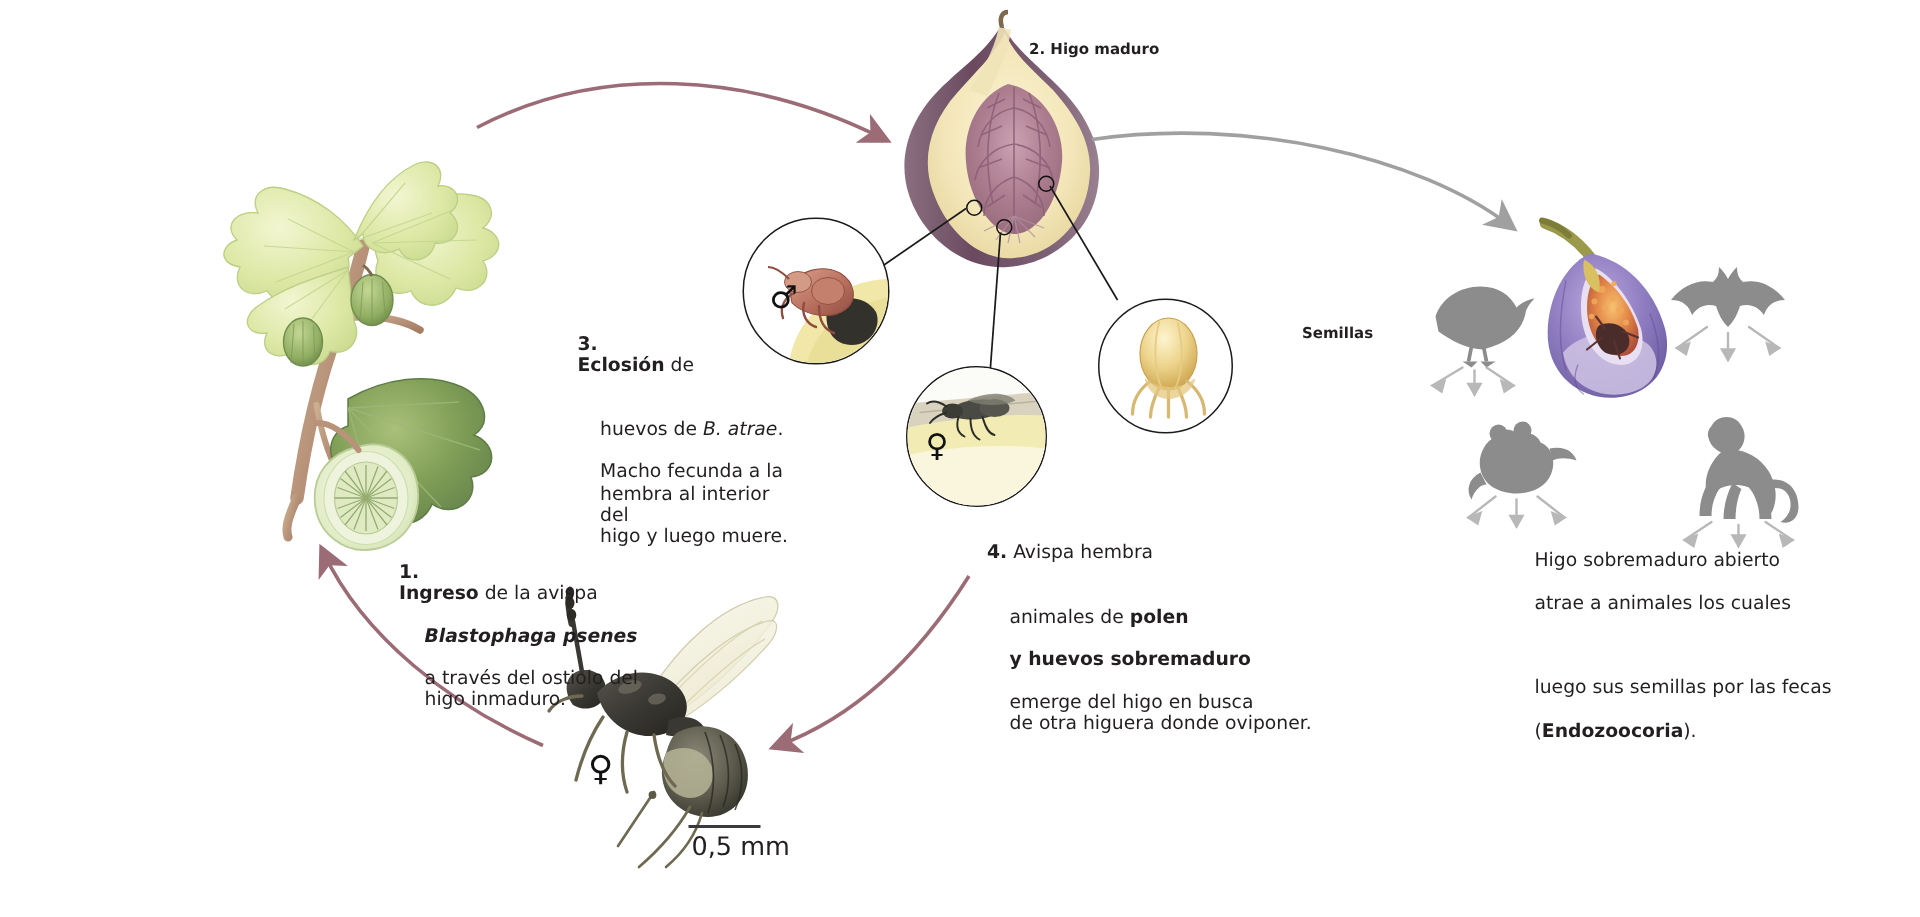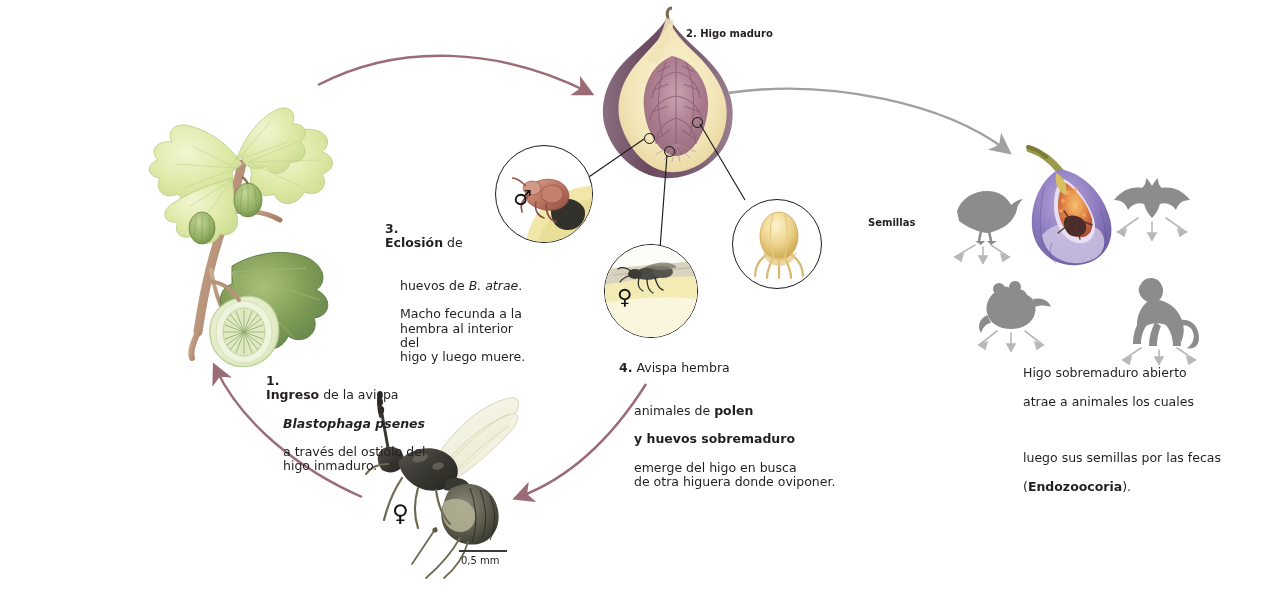--- a/index.html
+++ b/index.html
@@ -47,21 +47,21 @@
     line-height: 1;
   }
   .scalebar-line {
     position: absolute;
     height: 1.6px;
     background: #3a3a3a;
     width: 48px;
   }
   .scalebar-txt {
     position: absolute;
-    font-size: 10px;
+    font-size: 17px;
     color: #231f20;
   }
   .marker {
     position: absolute;
     width: 9px; height: 9px;
     border: 1.5px solid #111;
     border-radius: 50%;
     background: transparent;
   }
 </style>
@@ -581,21 +581,21 @@
   </div>
 
   <div class="abs txt" style="left:266px; top:360px; width:190px;">
     <span class="num">1.</span>
     <b>Ingreso</b><span> de la avispa</span><br>
     <span class="bi" style="padding-left:17px; display:inline-block;">Blastophaga psenes</span><br>
     <span style="padding-left:17px; display:inline-block;">a través del ostiolo del
 higo inmaduro.</span>
   </div>
 
-  <div class="abs txt" style="left:619px; top:347px; width:230px;">
+  <div class="abs txt" style="left:658px; top:347px; width:230px;">
     <span class="num">4.</span><span> Avispa hembra</span><br>
     <span style="padding-left:15px; display:inline-block;">
       <span>animales de </span><b>polen</b>
     </span><br>
     <b style="padding-left:15px; display:inline-block;">y huevos sobremaduro</b><br>
     <span style="padding-left:15px; display:inline-block;">emerge del higo en busca
 de otra higuera donde oviponer.</span>
   </div>
 
   <div class="abs" style="left:824px; top:217px; width:130px;margin-left:44px;">

